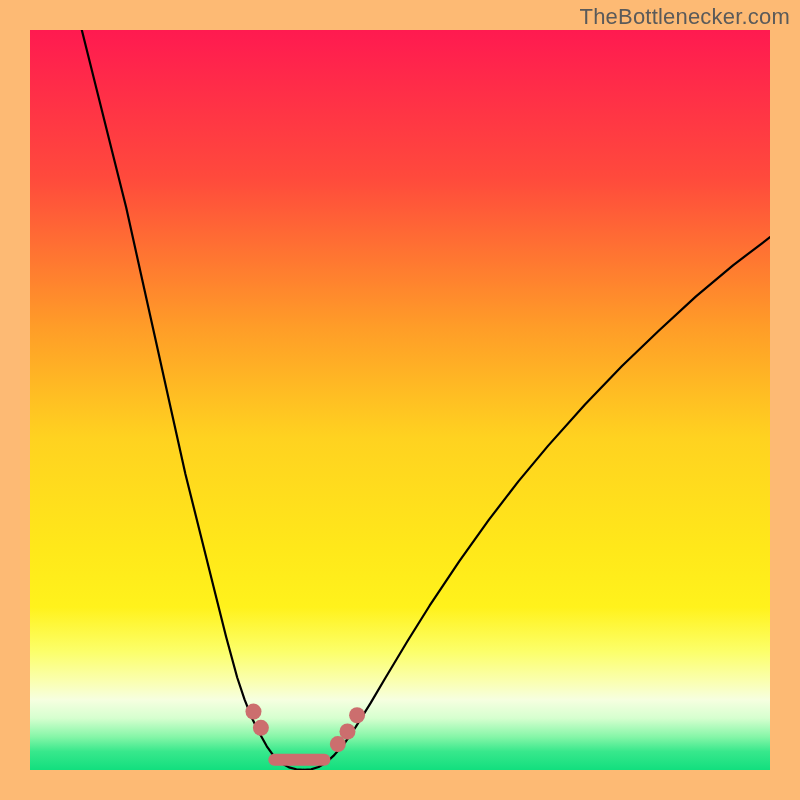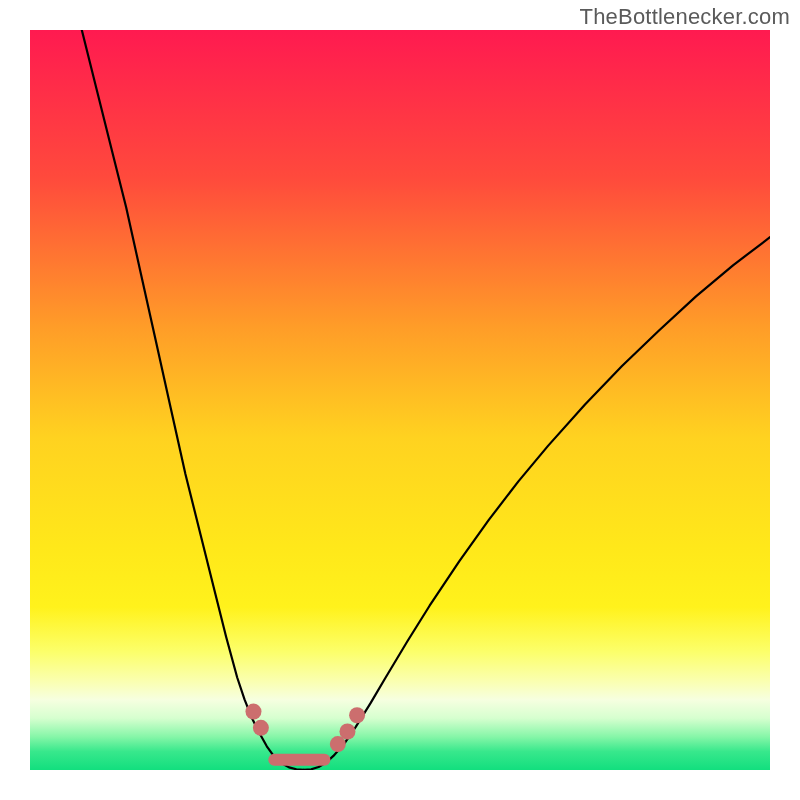--- a/index.html
+++ b/index.html
@@ -8,21 +8,21 @@
     width: 800px;
     height: 800px;
     overflow: hidden;
     background: #000;
     font-family: Arial, Helvetica, sans-serif;
   }
   #container {
     position: relative;
     width: 800px;
     height: 800px;
-    background: #ffffff;
+    background: #fdba74;
   }
   #plot-area {
     position: absolute;
     left: 30px;
     top: 30px;
     width: 740px;
     height: 740px;
   }
   #watermark {
     position: absolute;

